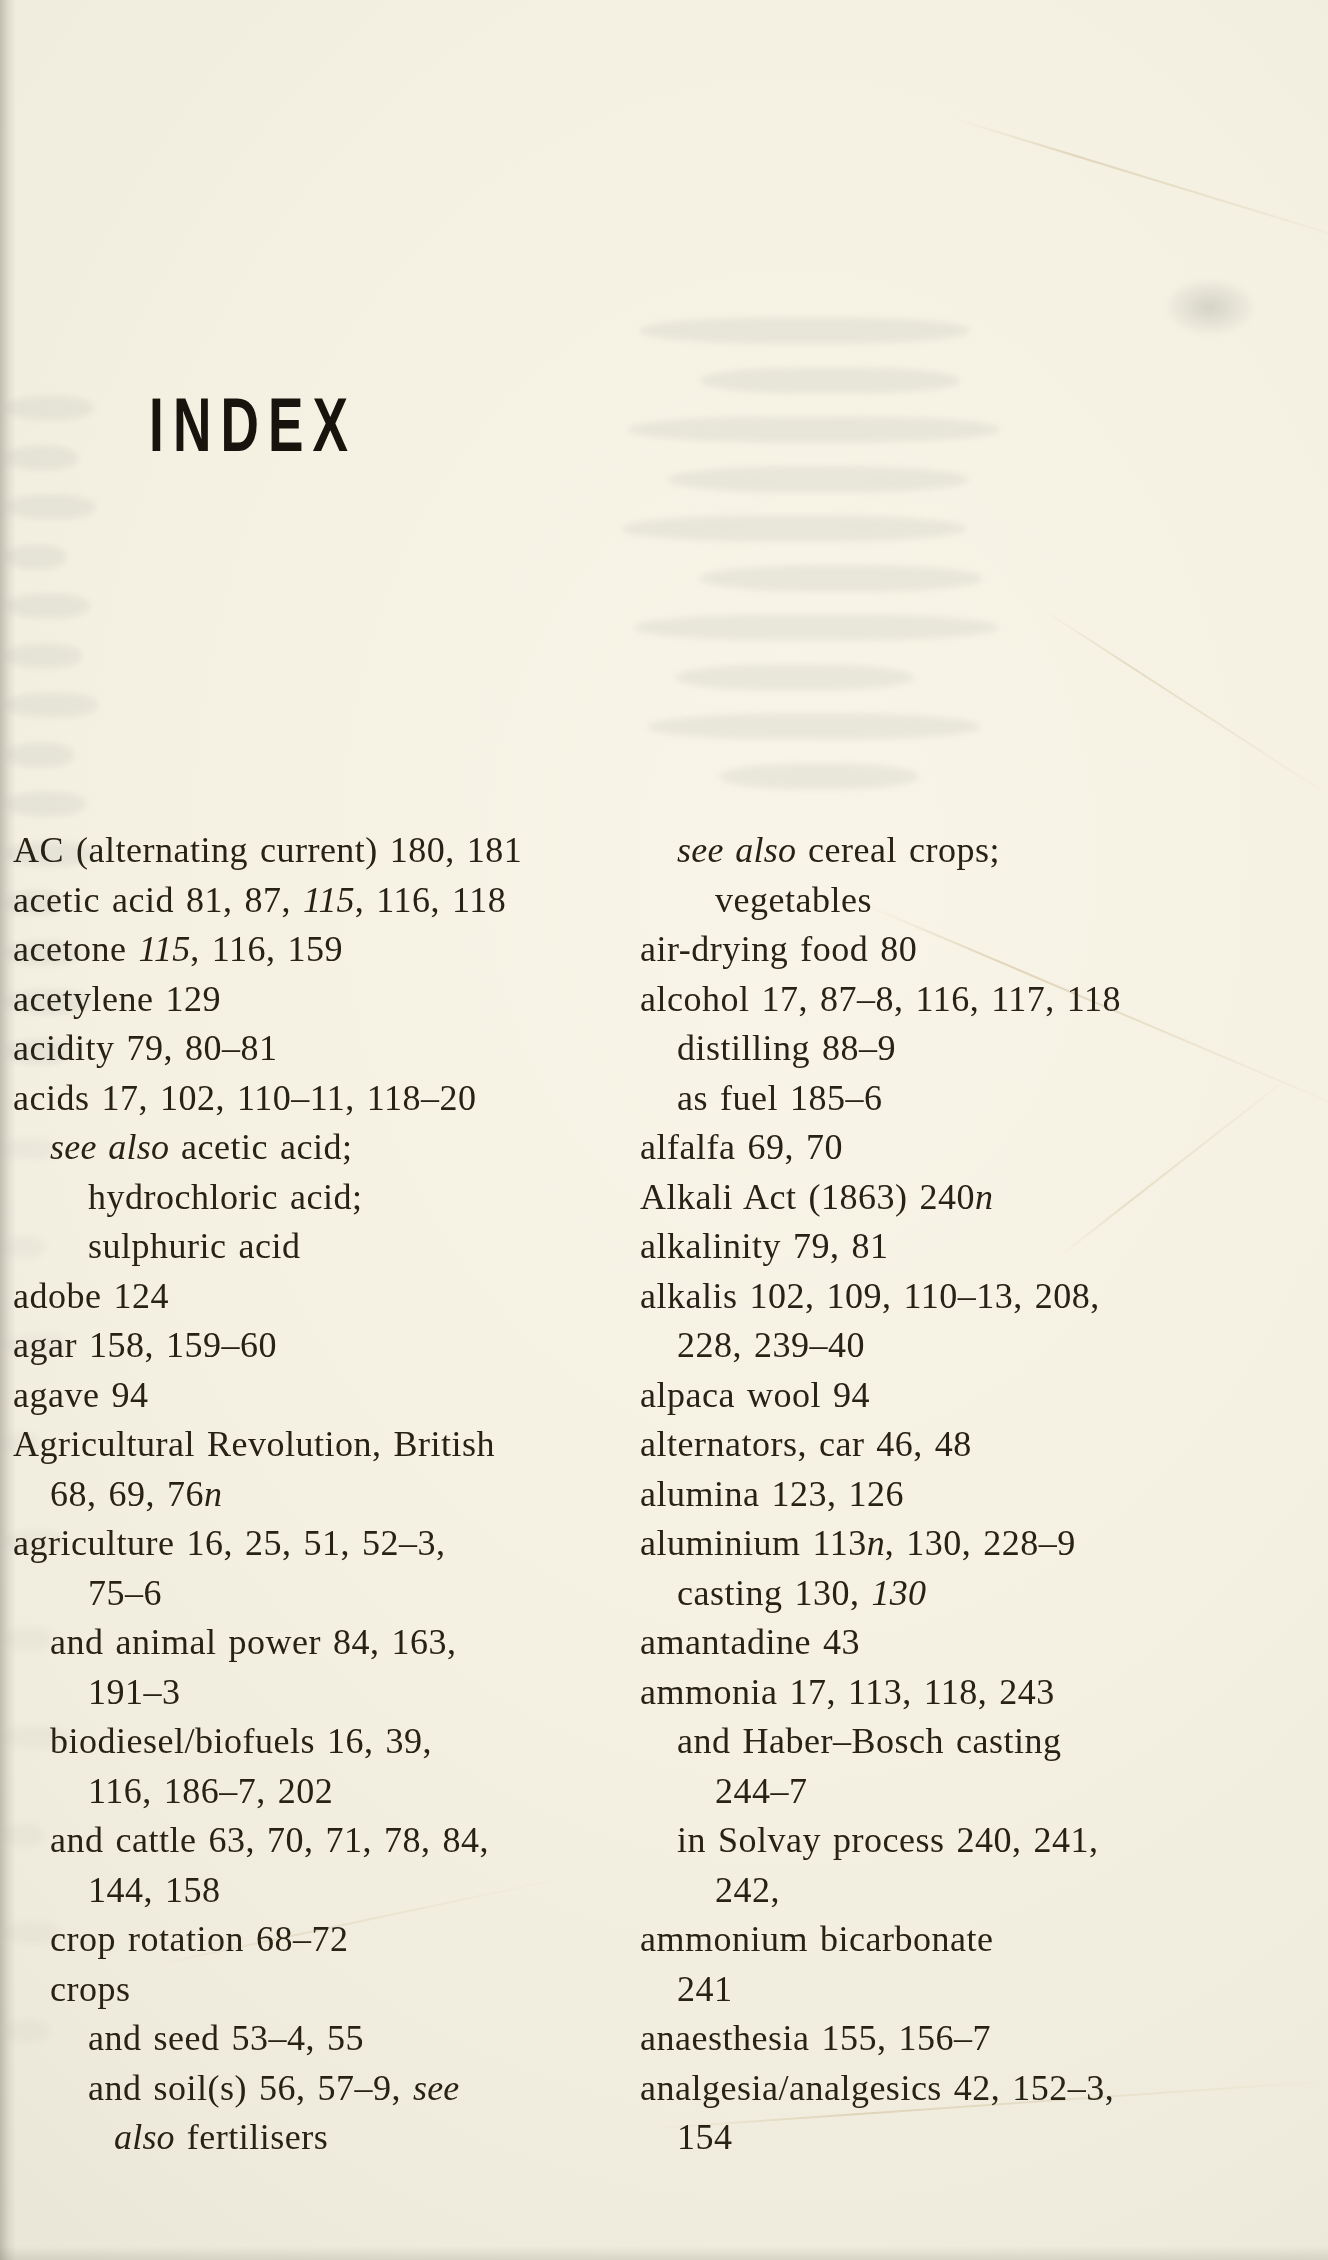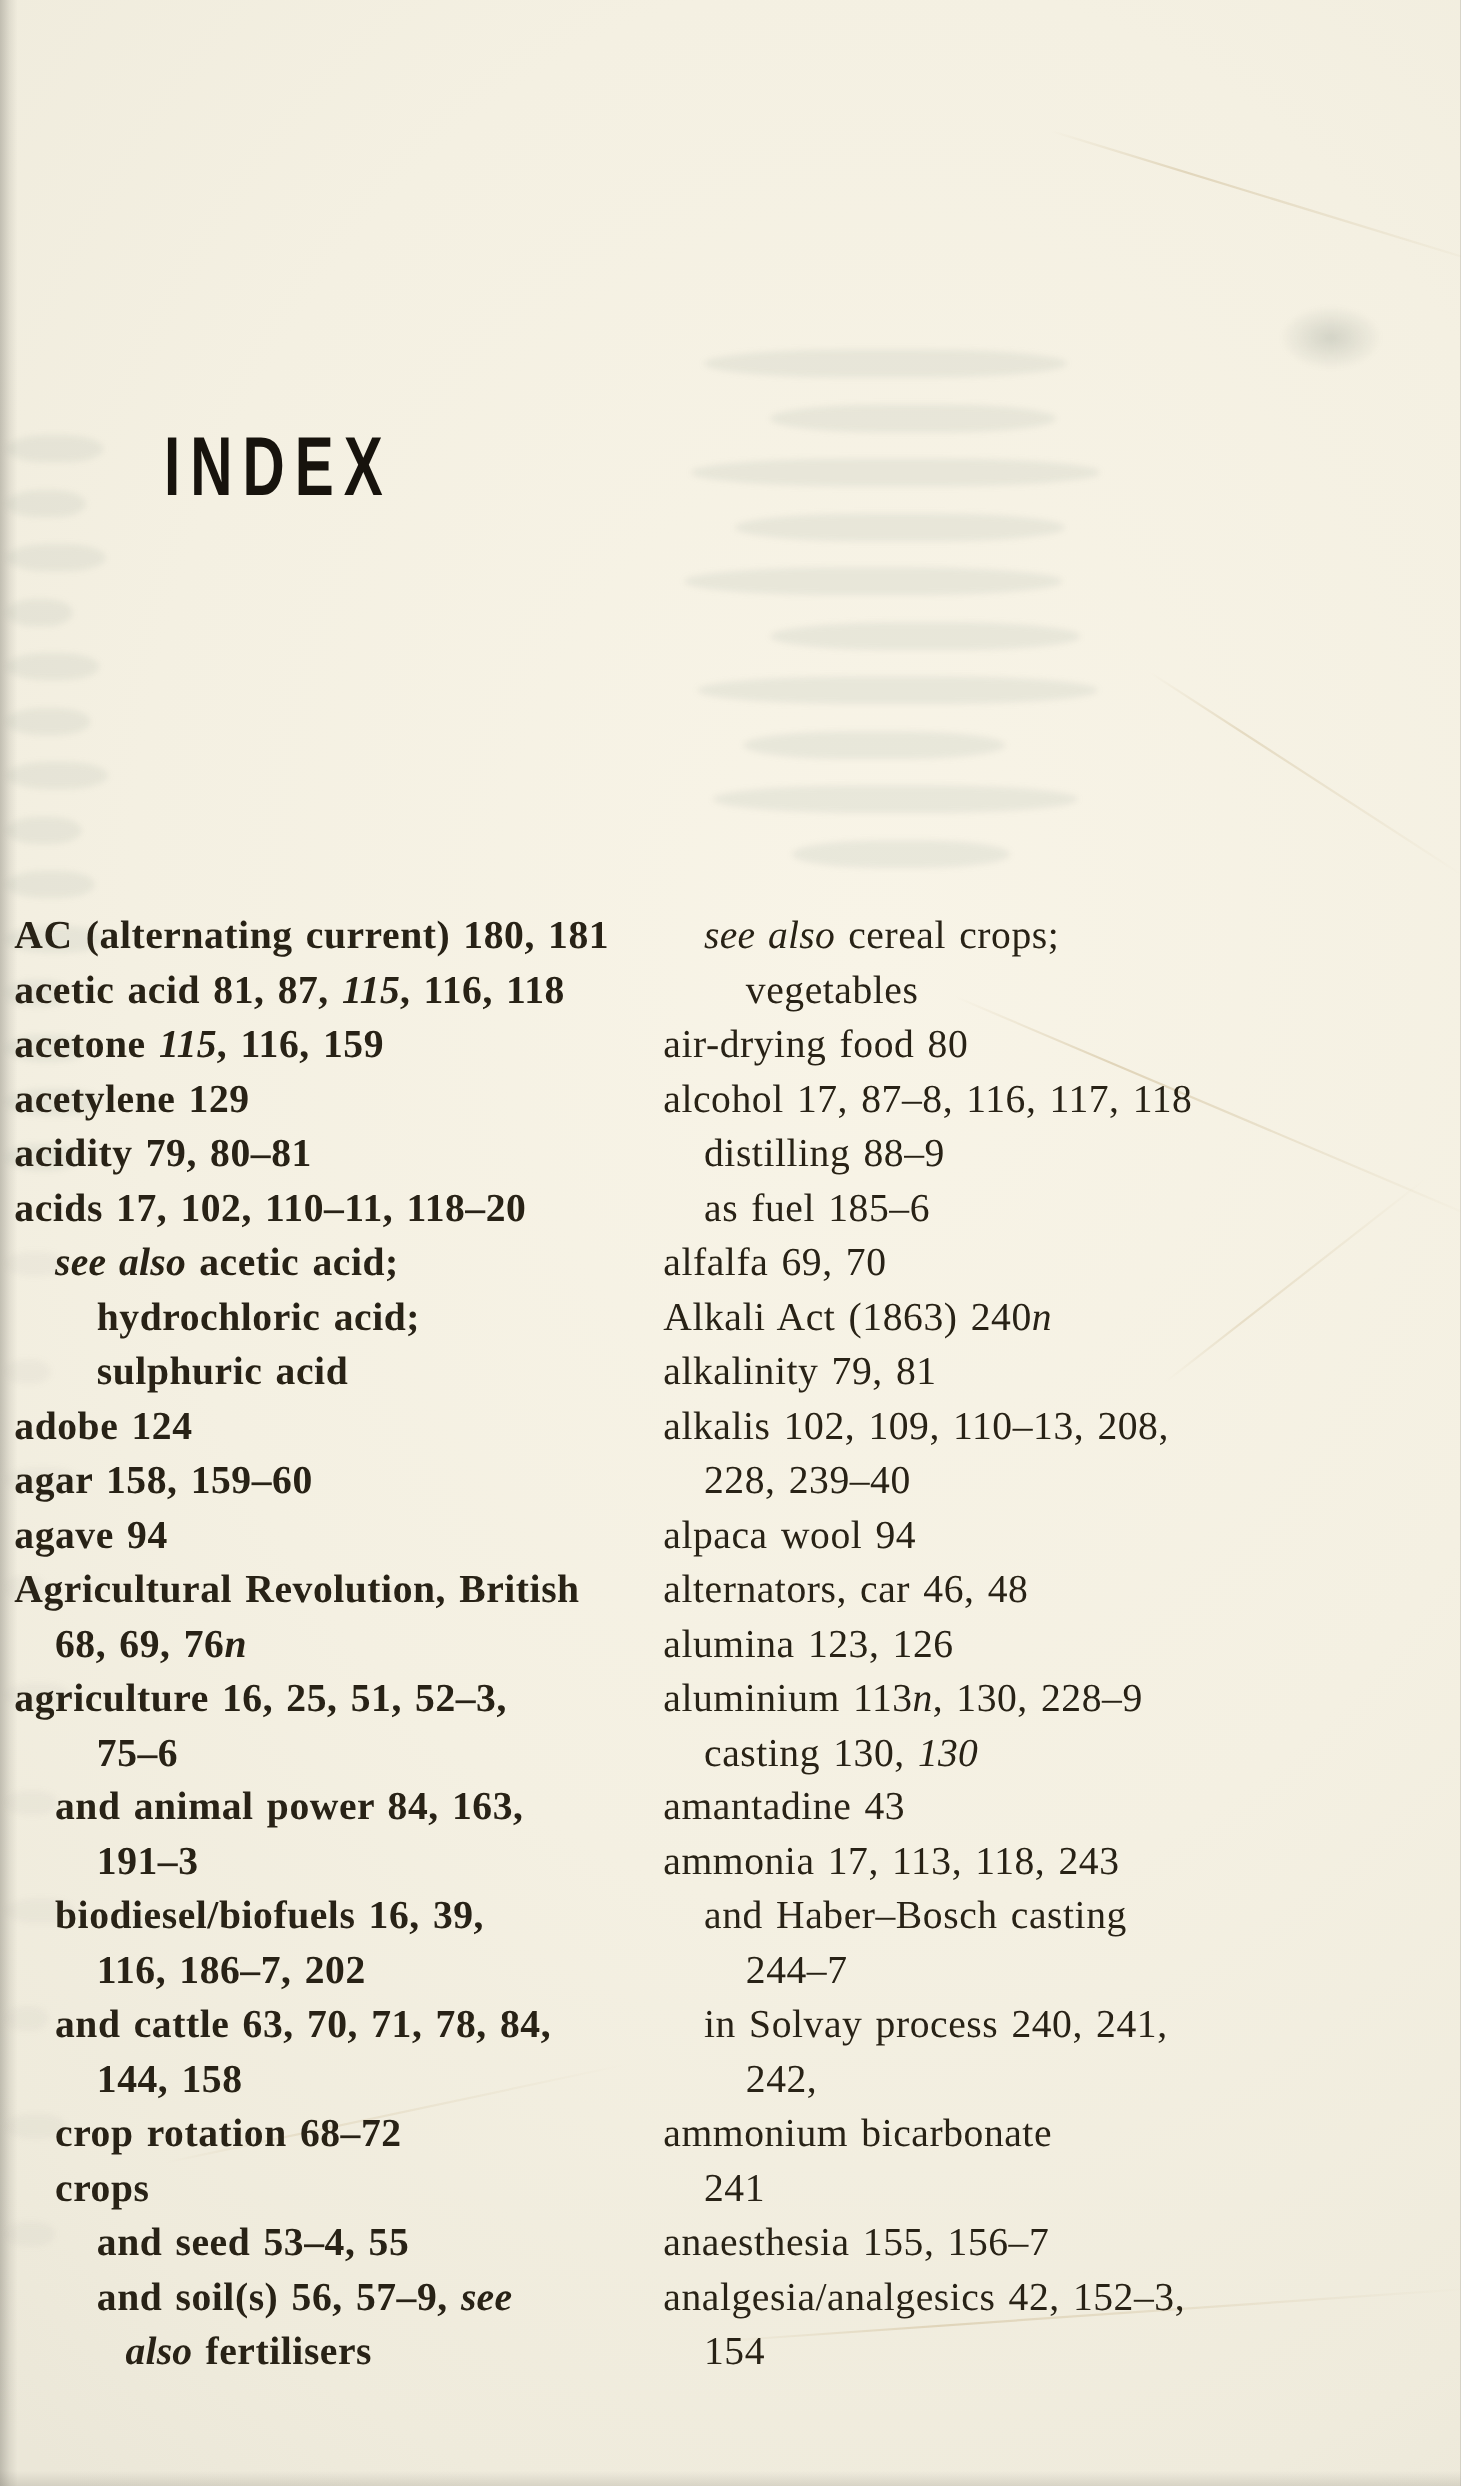--- a/index.html
+++ b/index.html
@@ -31,22 +31,22 @@
     transform:scaleX(0.70);transform-origin:left top;
     white-space:nowrap;
   }
   
   .col{
     position:absolute;top:826px;
     font-size:36px;line-height:49.5px;
     letter-spacing:0.5px;word-spacing:2.5px;
     white-space:nowrap;
   }
-  .col[data-col="0"]{left:13px;font-weight:bold;}
-  .col[data-col="1"]{left:603px;}
+  .col[data-col="0"]{left:13px;}
+  .col[data-col="1"]{left:640px;}
   .line{height:49.5px;}
   .line.i1{padding-left:37px;}
   .line.i2{padding-left:75px;}
   .line.i3{padding-left:101px;}
   .it{font-style:italic;letter-spacing:0.2px;}
   
   .ghost{
     position:absolute;border-radius:45%/55%;
     filter:blur(3px);pointer-events:none;
   }

